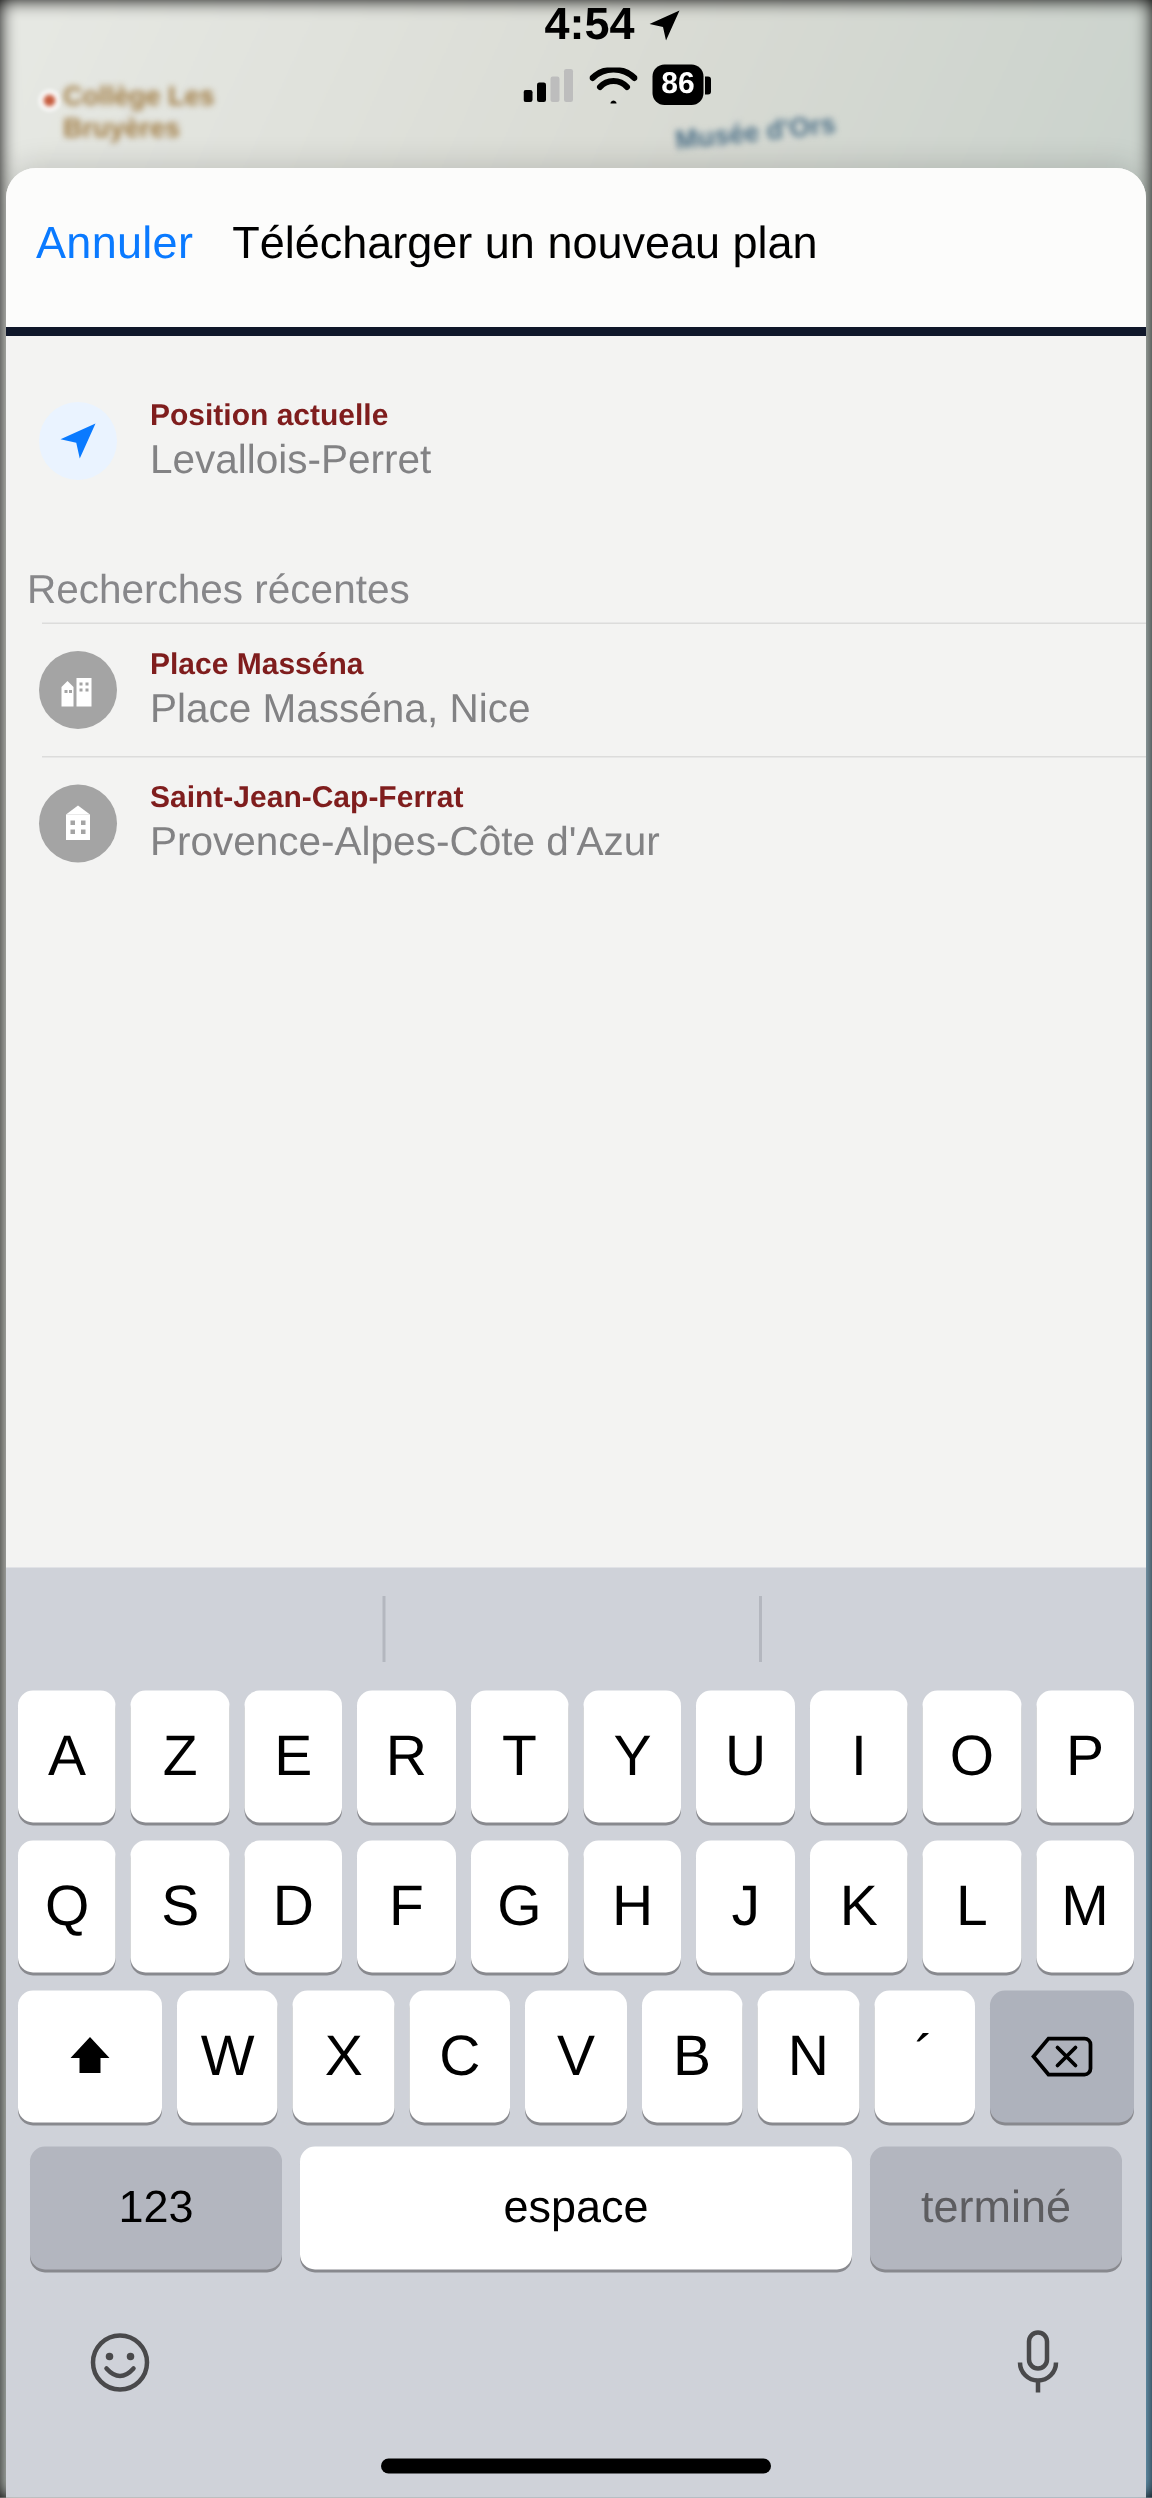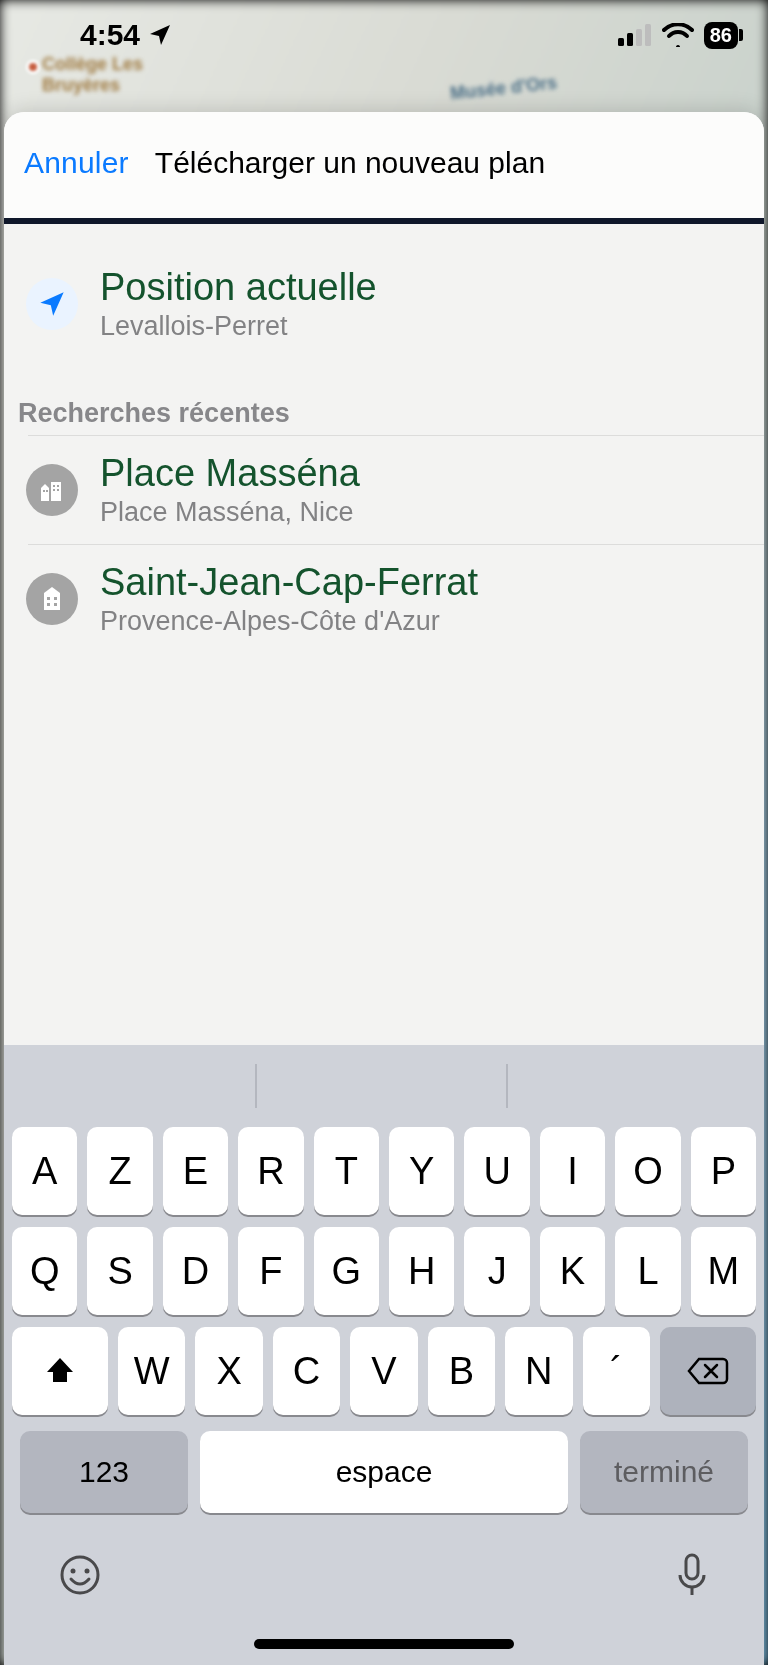--- a/index.html
+++ b/index.html
@@ -22,21 +22,21 @@
     position:absolute; width:14px; height:14px; border-radius:50%;
     background:#c65d3f; border:3px solid #fff;
     filter: blur(1.5px);
   }
 
   
   .status {
     position: absolute; left:0; right:0; top:0; height:70px;
     display:flex; align-items:center; justify-content:space-between;
     padding: 0 30px 0 80px;
-    font-size:30px; font-weight:600; color:#000;
+    font-size:30px; font-weight:600; color:#000;flex-direction:column;
   }
   .status .left { display:flex; align-items:center; gap:8px; }
   .status .right { display:flex; align-items:center; gap:10px; }
   .battery {
     display:inline-flex; align-items:center; gap:2px;
     background:#000; color:#fff; font-size:20px; font-weight:700;
     padding:2px 6px; border-radius:8px; position:relative;
   }
   .battery::after{
     content:""; position:absolute; right:-5px; top:50%; transform:translateY(-50%);
@@ -79,31 +79,31 @@
 
   
   .section {
     padding: 26px 0 0 0;
   }
   .row {
     display:flex; align-items:center; gap:22px;
     padding: 16px 22px;
   }
   .row .texts { display:flex; flex-direction:column; gap:2px; }
-  .row .primary   { font-size:38px; font-weight:400; color:#14532d; }
+  .row .primary   { font-size:20px; font-weight:700; color:#7f1d1d; }
   .row .secondary { font-size:27px; color:#828284; }
   .circle {
     width:52px; height:52px; border-radius:50%;
     display:flex; align-items:center; justify-content:center;
     flex-shrink:0;
   }
   .circle.blue { background:#eaf3ff; }
   .circle.gray { background:#a4a4a4; }
   .section-header {
-    font-size:27px; color:#87878a; padding: 40px 22px 6px 14px; font-weight:700;
+    font-size:27px; color:#87878a; padding: 40px 22px 6px 14px; font-weight:400;
   }
   .divider { height:1px; background:#dcdcdb; margin-left:24px; }
 
   
   .keyboard {
     position:absolute; left:0; right:0; bottom:0;
     background:#cfd2d9;
     padding-top:6px;
   }
   .suggestion-bar{

